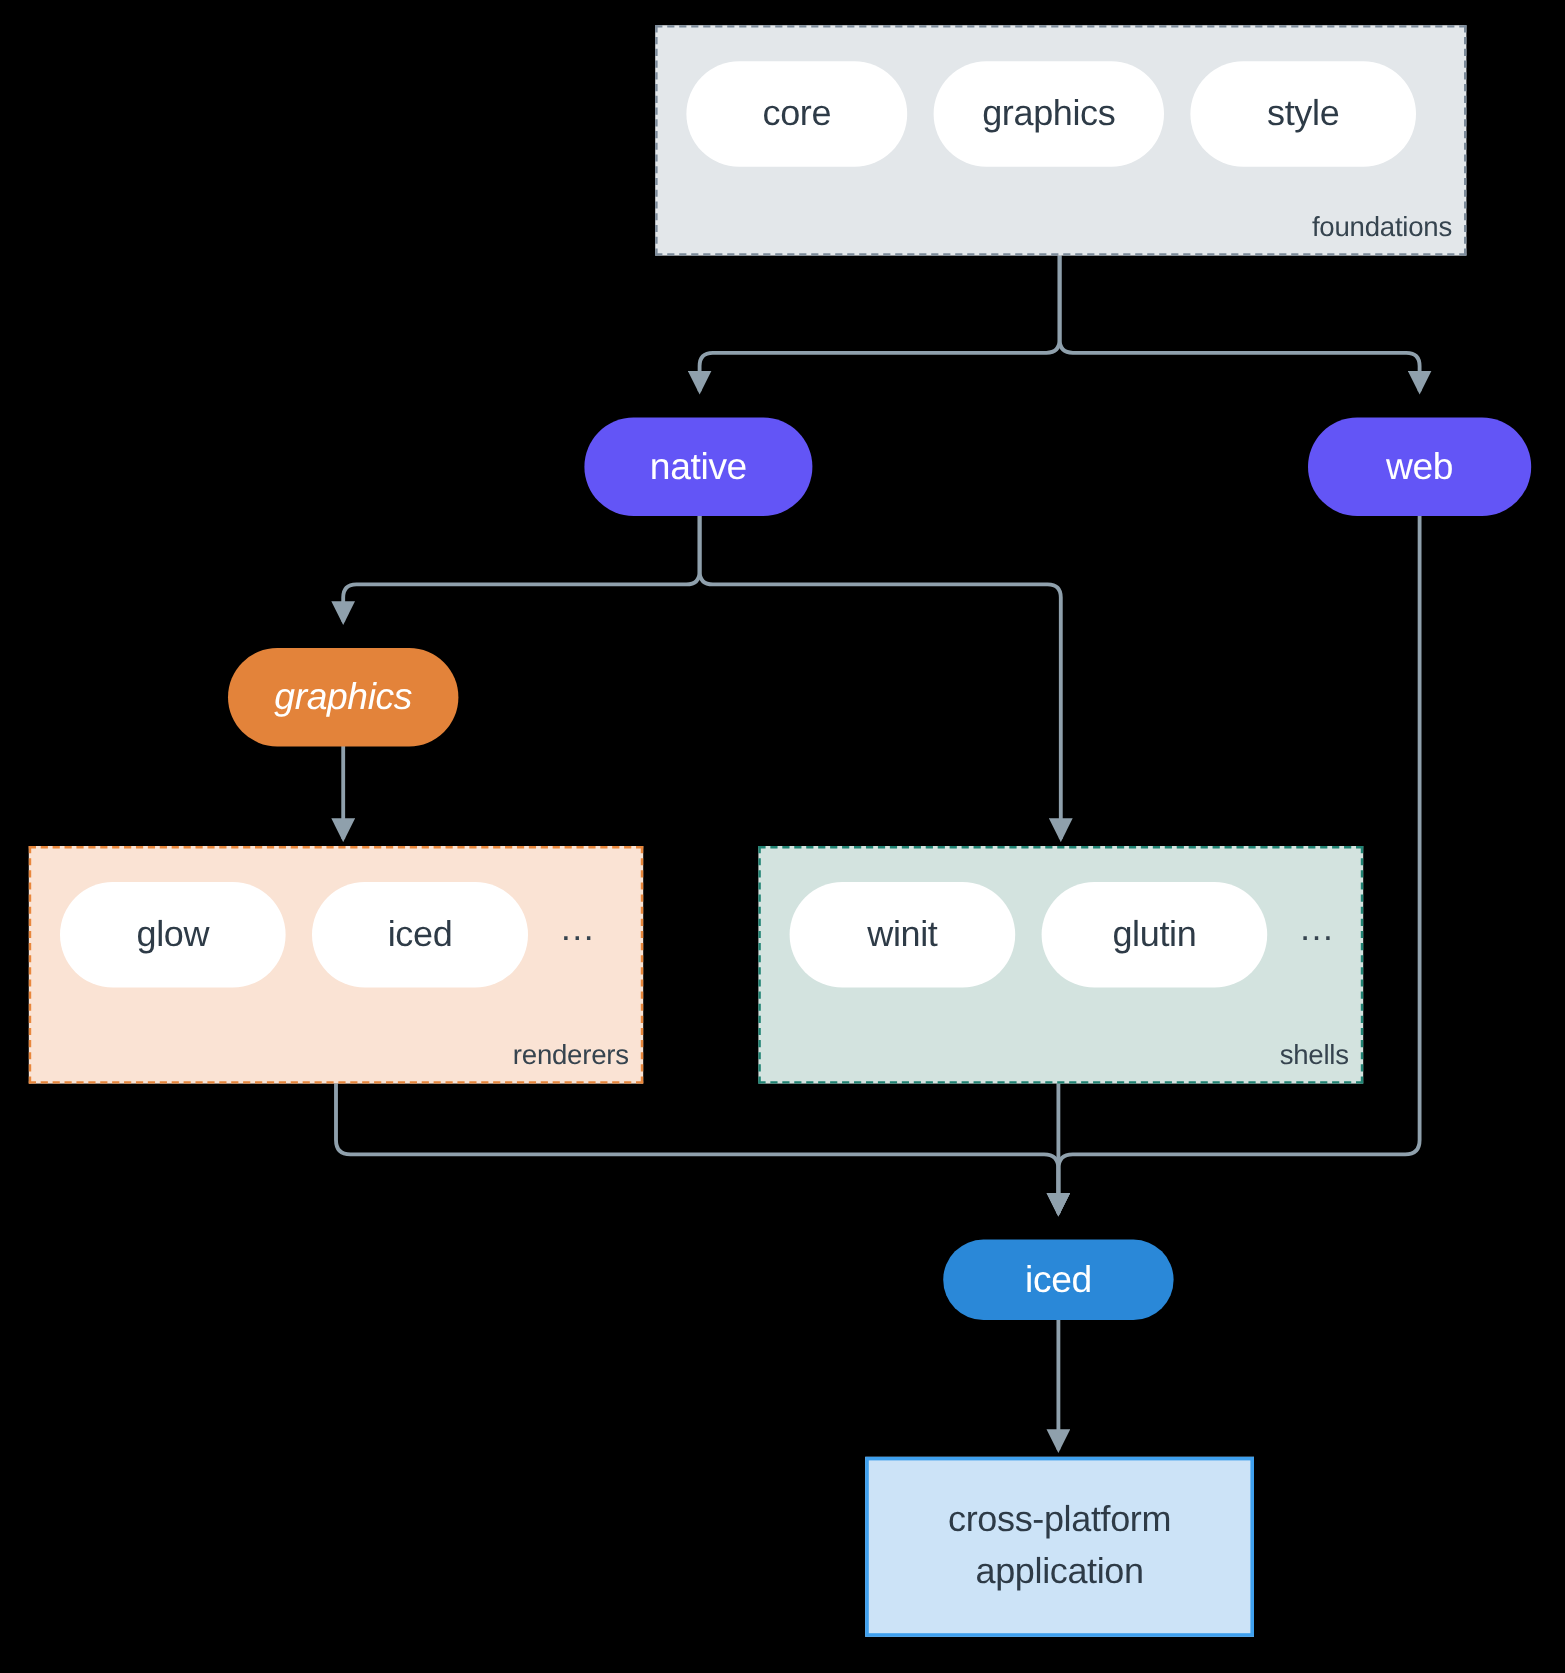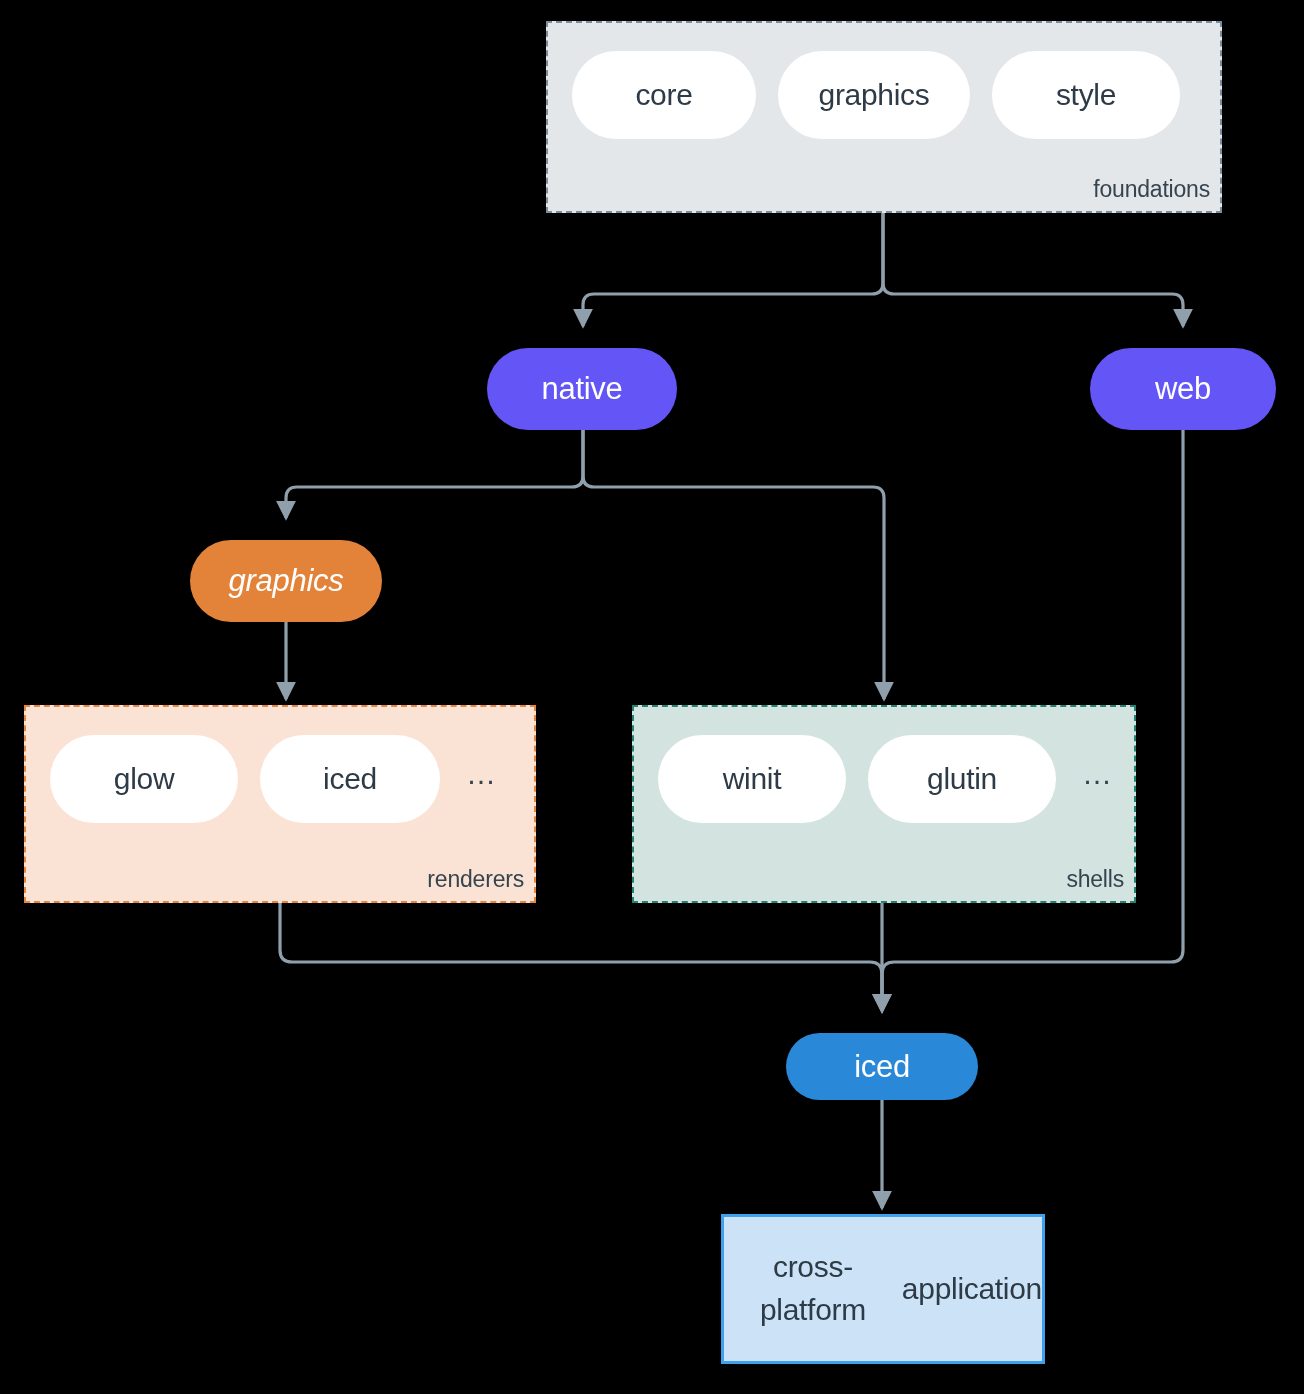--- a/index.html
+++ b/index.html
@@ -113,21 +113,21 @@
     background: #2A88D8;
     text-align: right;
   }
   #node-app {
     left: 721px; top: 1214px; width: 324px; height: 150px;
     background: #CCE3F7;
     border: 3px solid #3FA0EE;
     border-radius: 0;
     color: #2E3B47;
     font-size: 30px;
-    flex-direction: row;
+    flex-direction: column;
     line-height: 1.42;
     text-align: center;
   }
 </style>
 </head>
 <body>
 
 <div id="canvas">
 
   <svg class="edges" viewBox="0 0 1304 1394" xmlns="http://www.w3.org/2000/svg">

